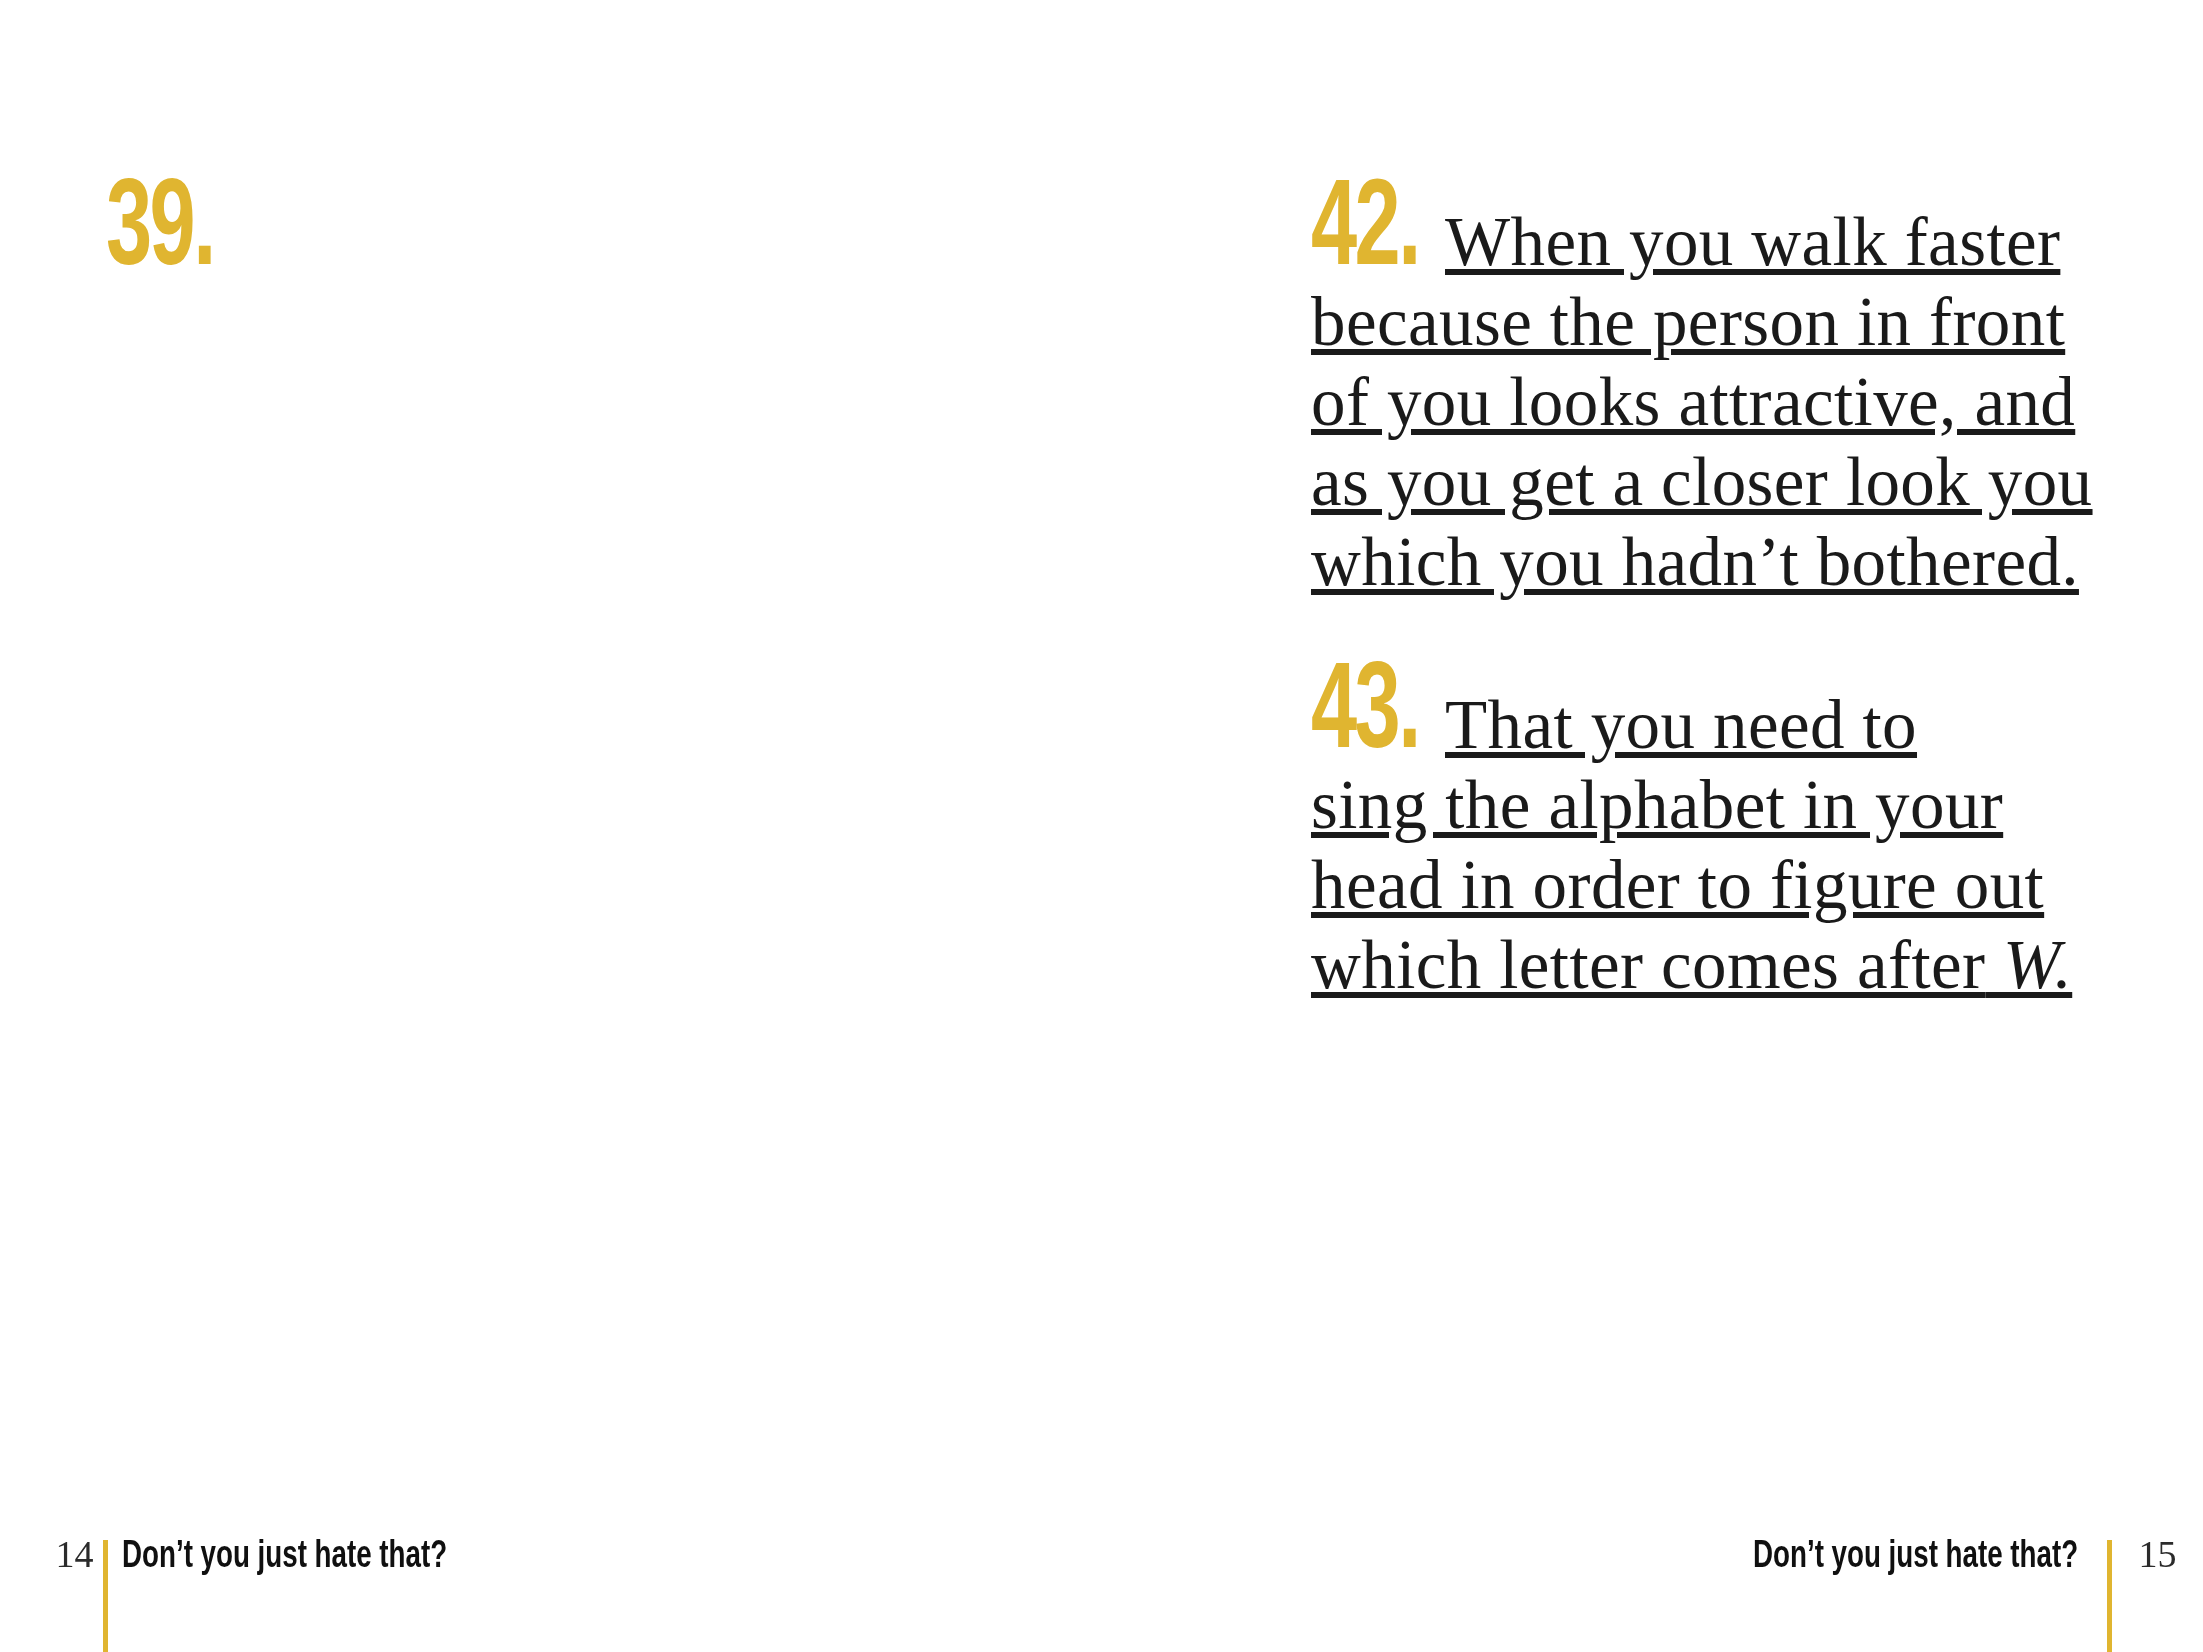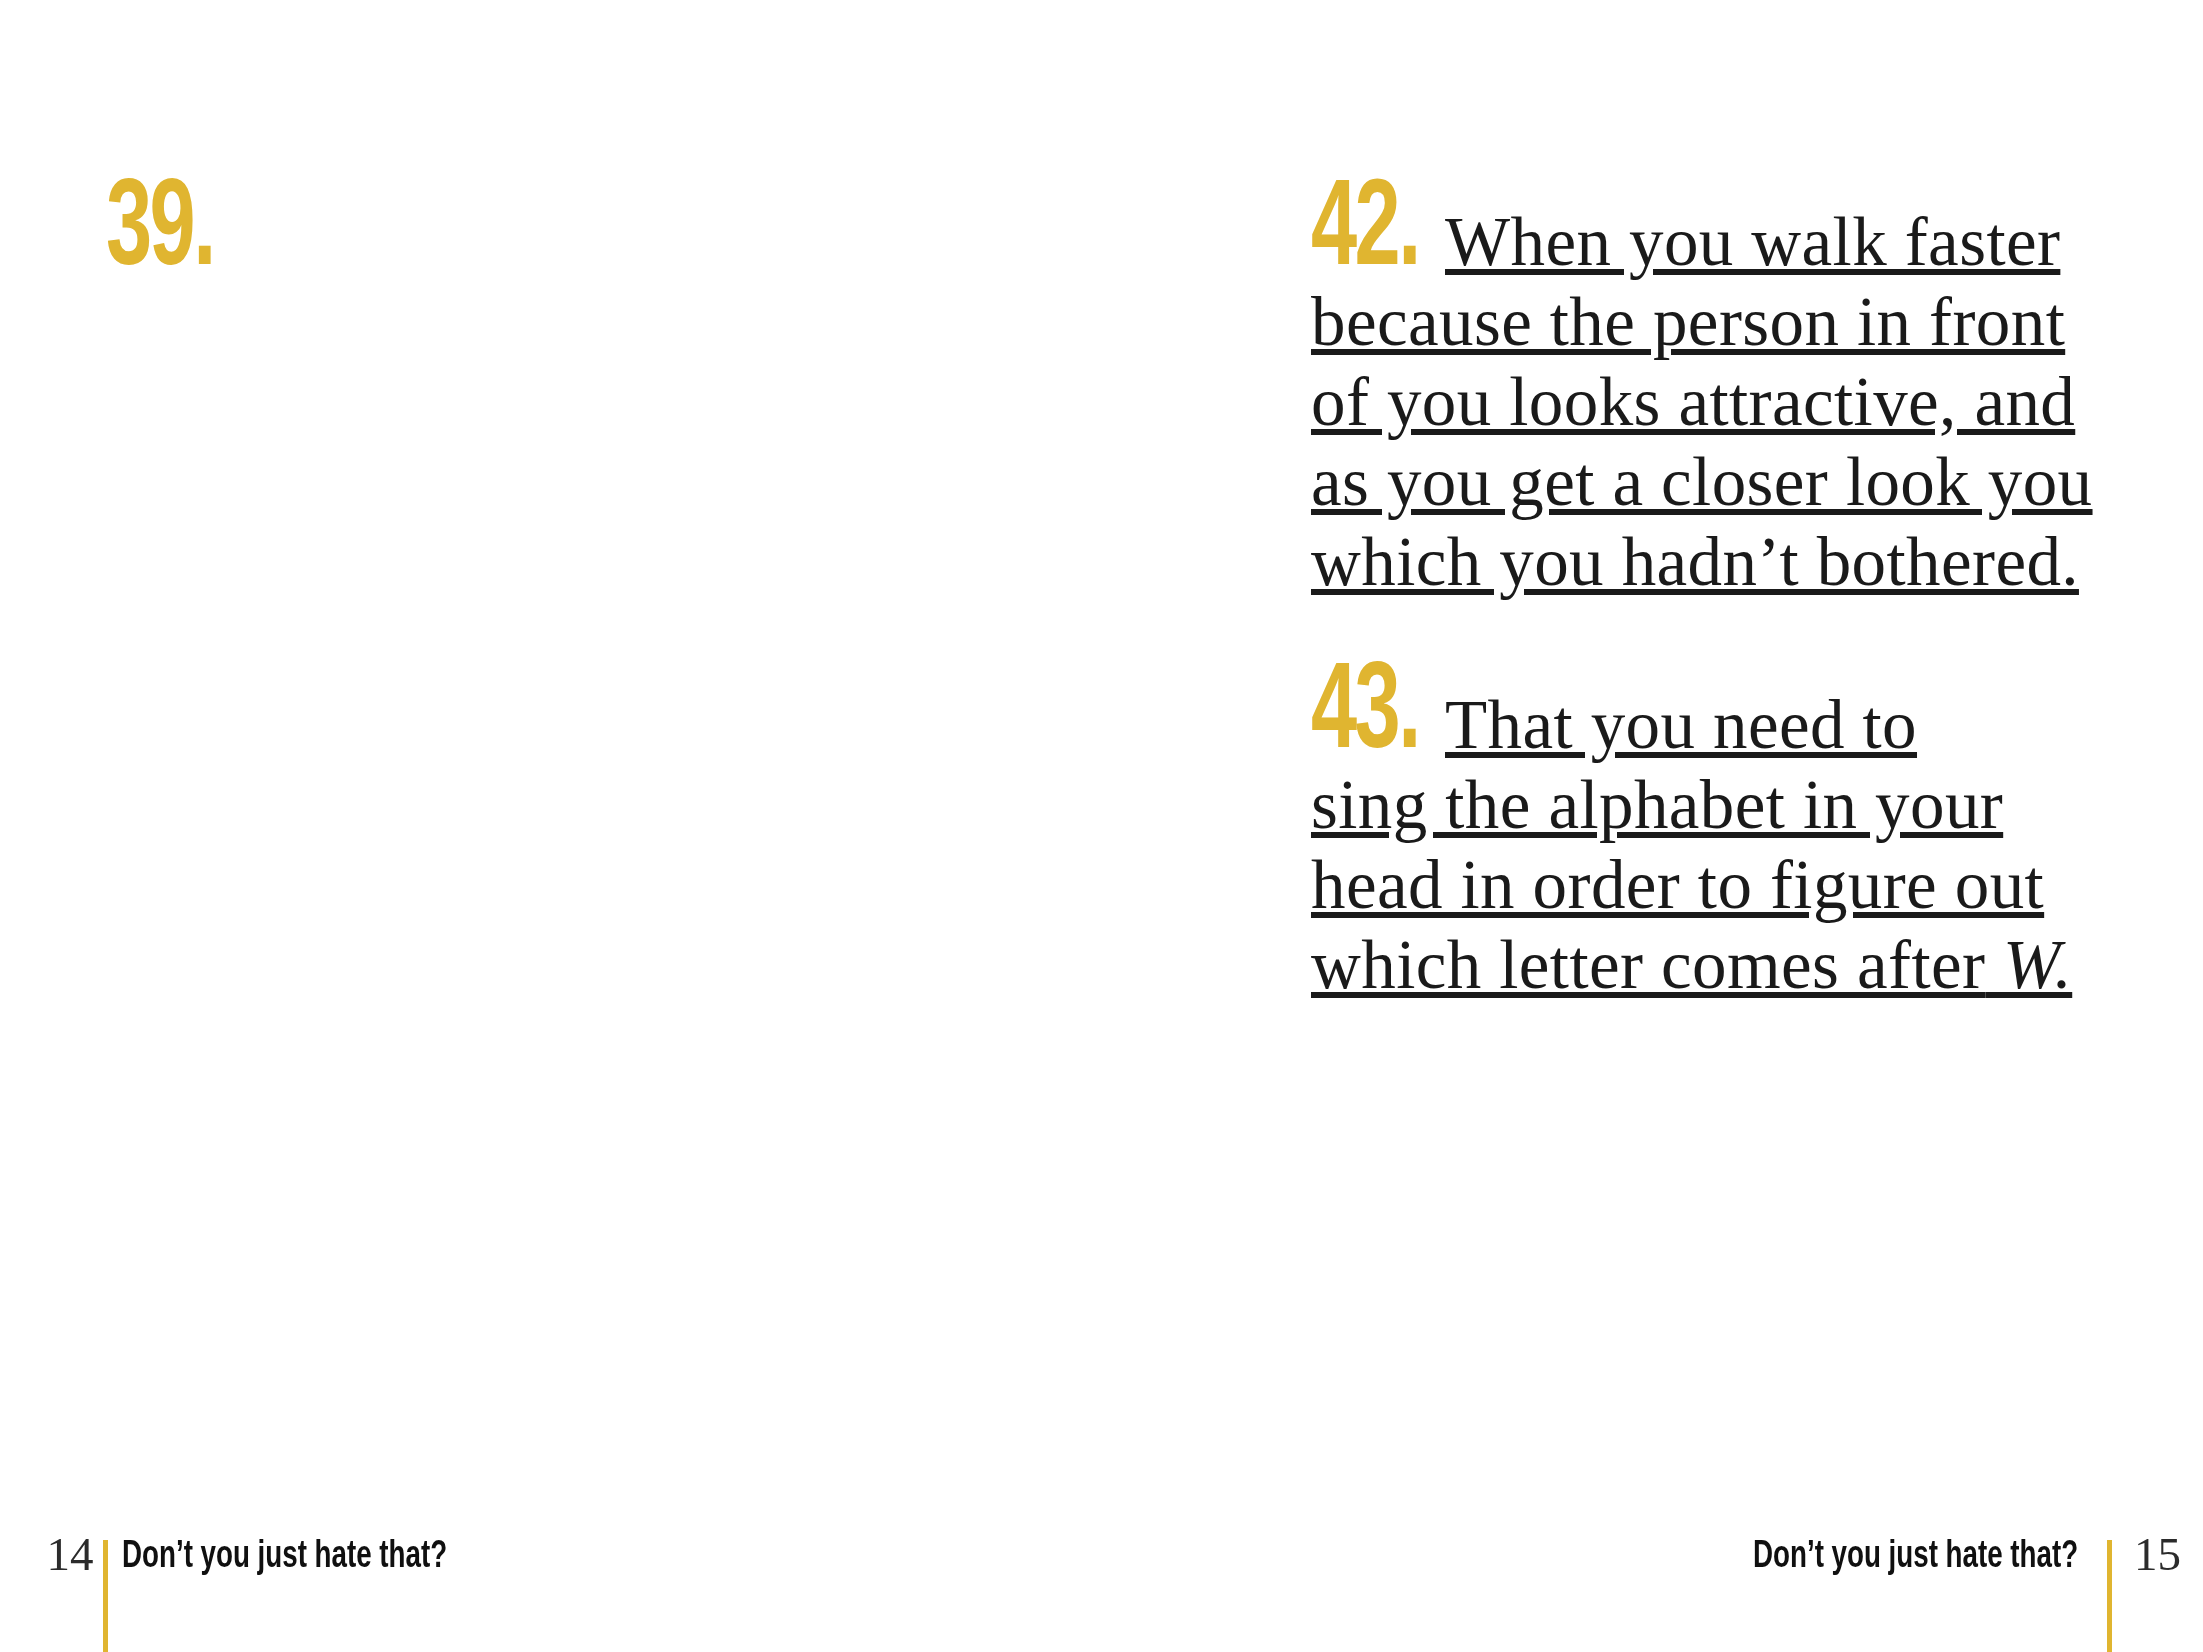--- a/index.html
+++ b/index.html
@@ -43,21 +43,21 @@
     transform-origin: 0 50%;
     white-space: nowrap;
   }
 
   i.em { font-style: italic; }
 
   
   .pagenum {
     position: absolute;
     top: 1535px;
-    font-size: 47px;
+    font-size: 38px;
     line-height: 39px;
     color: #2b2b2b;
   }
   .pagenum-left  { left: 27.5px; width: 66px; text-align: right; }
   .pagenum-right { left: 2121px; width: 73px; text-align: center; }
 
   .footer-rule {
     position: absolute;
     top: 1540px;
     width: 4.6px;

